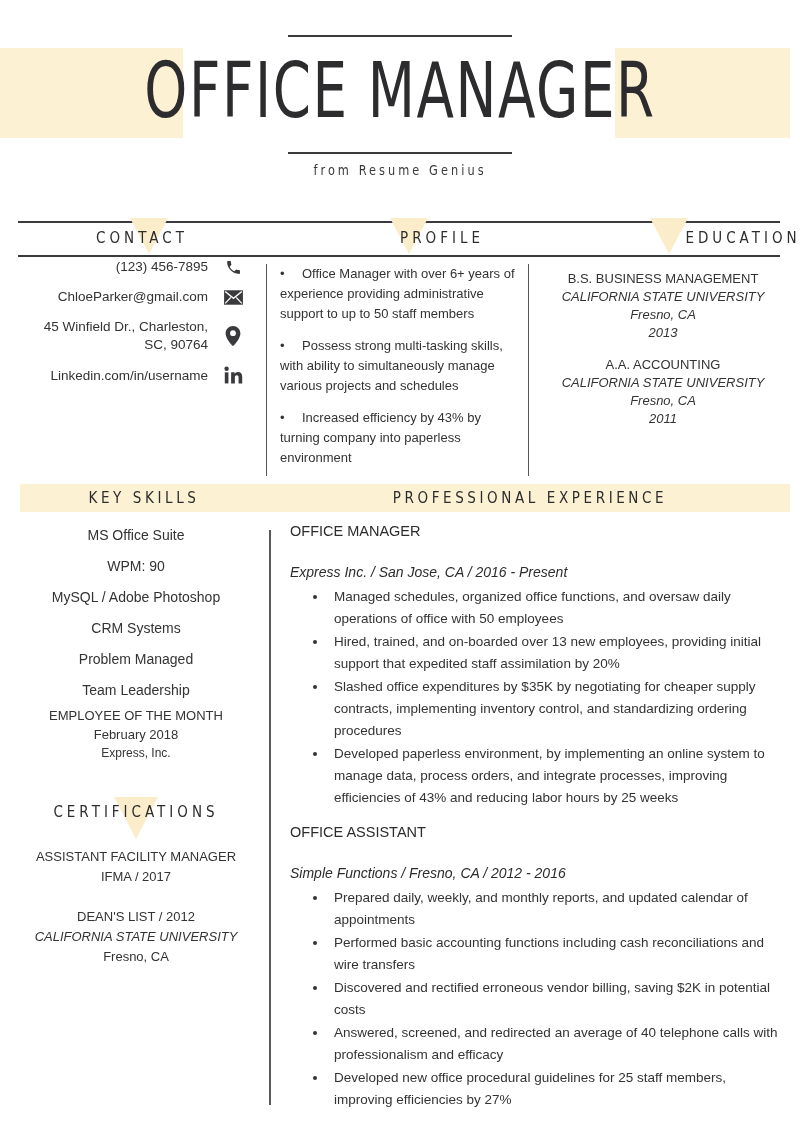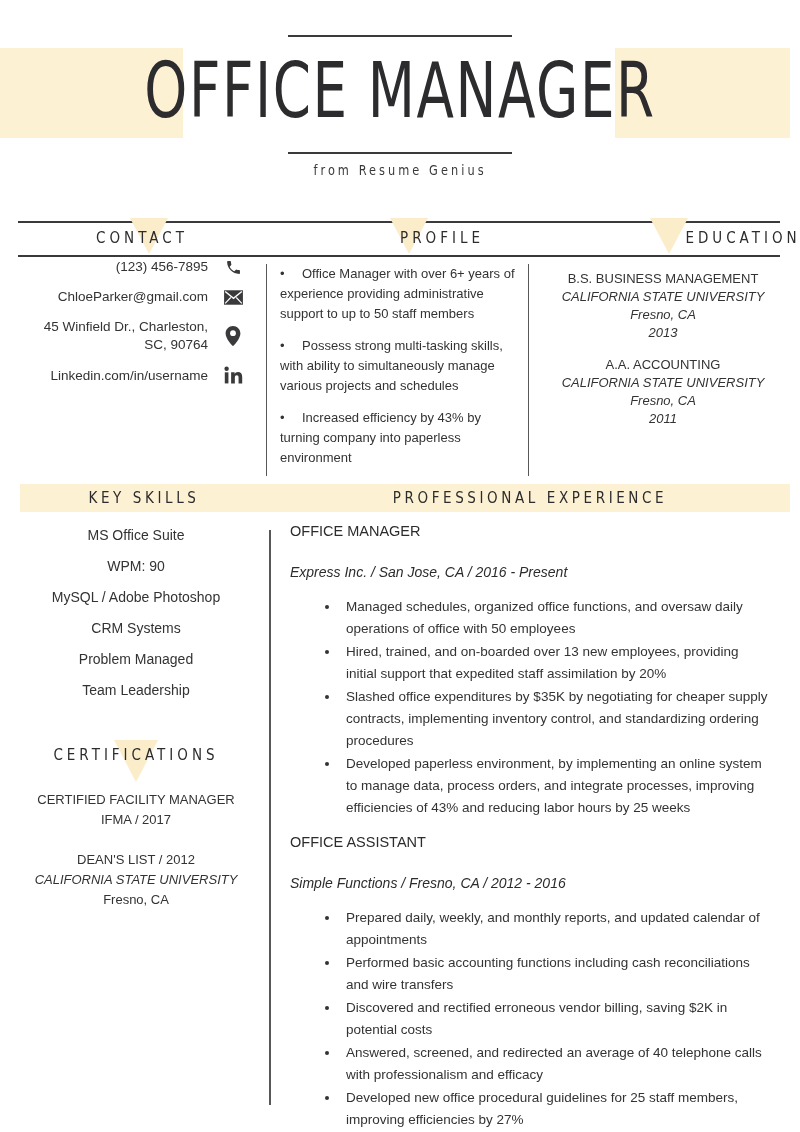--- a/index.html
+++ b/index.html
@@ -346,21 +346,21 @@
   }
   .job-meta {
     font-size: 14px;
     line-height: 21px;
     font-style: italic;
     color: #2c2c2e;
     margin-bottom: 2px;
     margin-top: 20px;
   }
   .job ul {
-    margin: 12px;
+    margin: 0;
     padding-left: 38px;
     list-style: disc;
   }
   .job li {
     font-size: 13.5px;
     line-height: 22px;
     color: #333;
     margin-bottom: 0px;
     padding-left: 6px;
   }
@@ -468,28 +468,33 @@
 
   <div class="col-left-lower">
     <div class="skill">MS Office Suite</div>
     <div class="skill">WPM: 90</div>
     <div class="skill">MySQL / Adobe Photoshop</div>
     <div class="skill">CRM Systems</div>
     <div class="skill">Problem Managed</div>
     <div class="skill">Team Leadership</div>
 
 
+    <div class="award-block">
+      <div class="aw-1">EMPLOYEE OF THE MONTH</div>
+      <div class="aw-2">February 2018</div>
+      <div class="aw-3">Express, Inc.</div>
+    </div>
 
     <div class="sub-head-wrap" style="margin-top:34px;">
       <div class="sub-head-tri"></div>
       <div class="sub-head-txt">CERTIFICATIONS</div>
     </div>
 
     <div class="cert-block" style="margin-bottom:20px;">
-      <div class="ct-1">CERTIFIED FACILITY MANAGER</div>
+      <div class="ct-1">ASSISTANT FACILITY MANAGER</div>
       <div class="ct-2">IFMA / 2017</div>
     </div>
     <div class="cert-block">
       <div class="ct-1">DEAN'S LIST / 2012</div>
       <div class="ct-ital">CALIFORNIA STATE UNIVERSITY</div>
       <div class="ct-2">Fresno, CA</div>
     </div>
   </div>
 
   <div class="col-right-lower">

